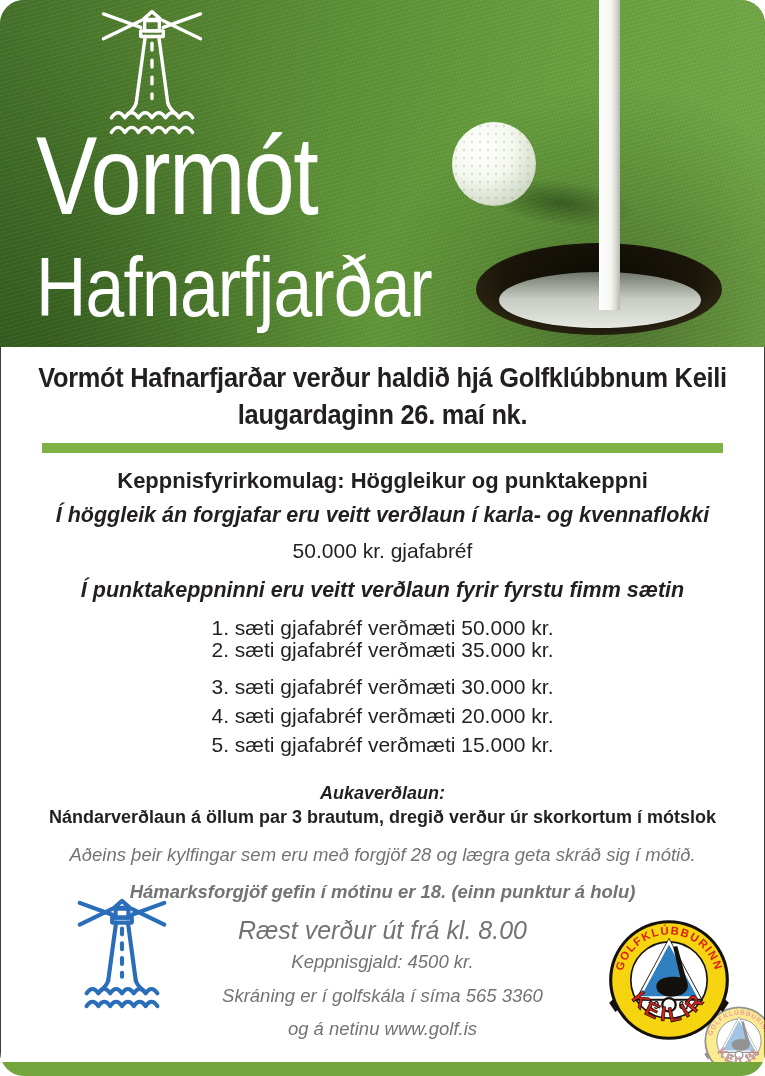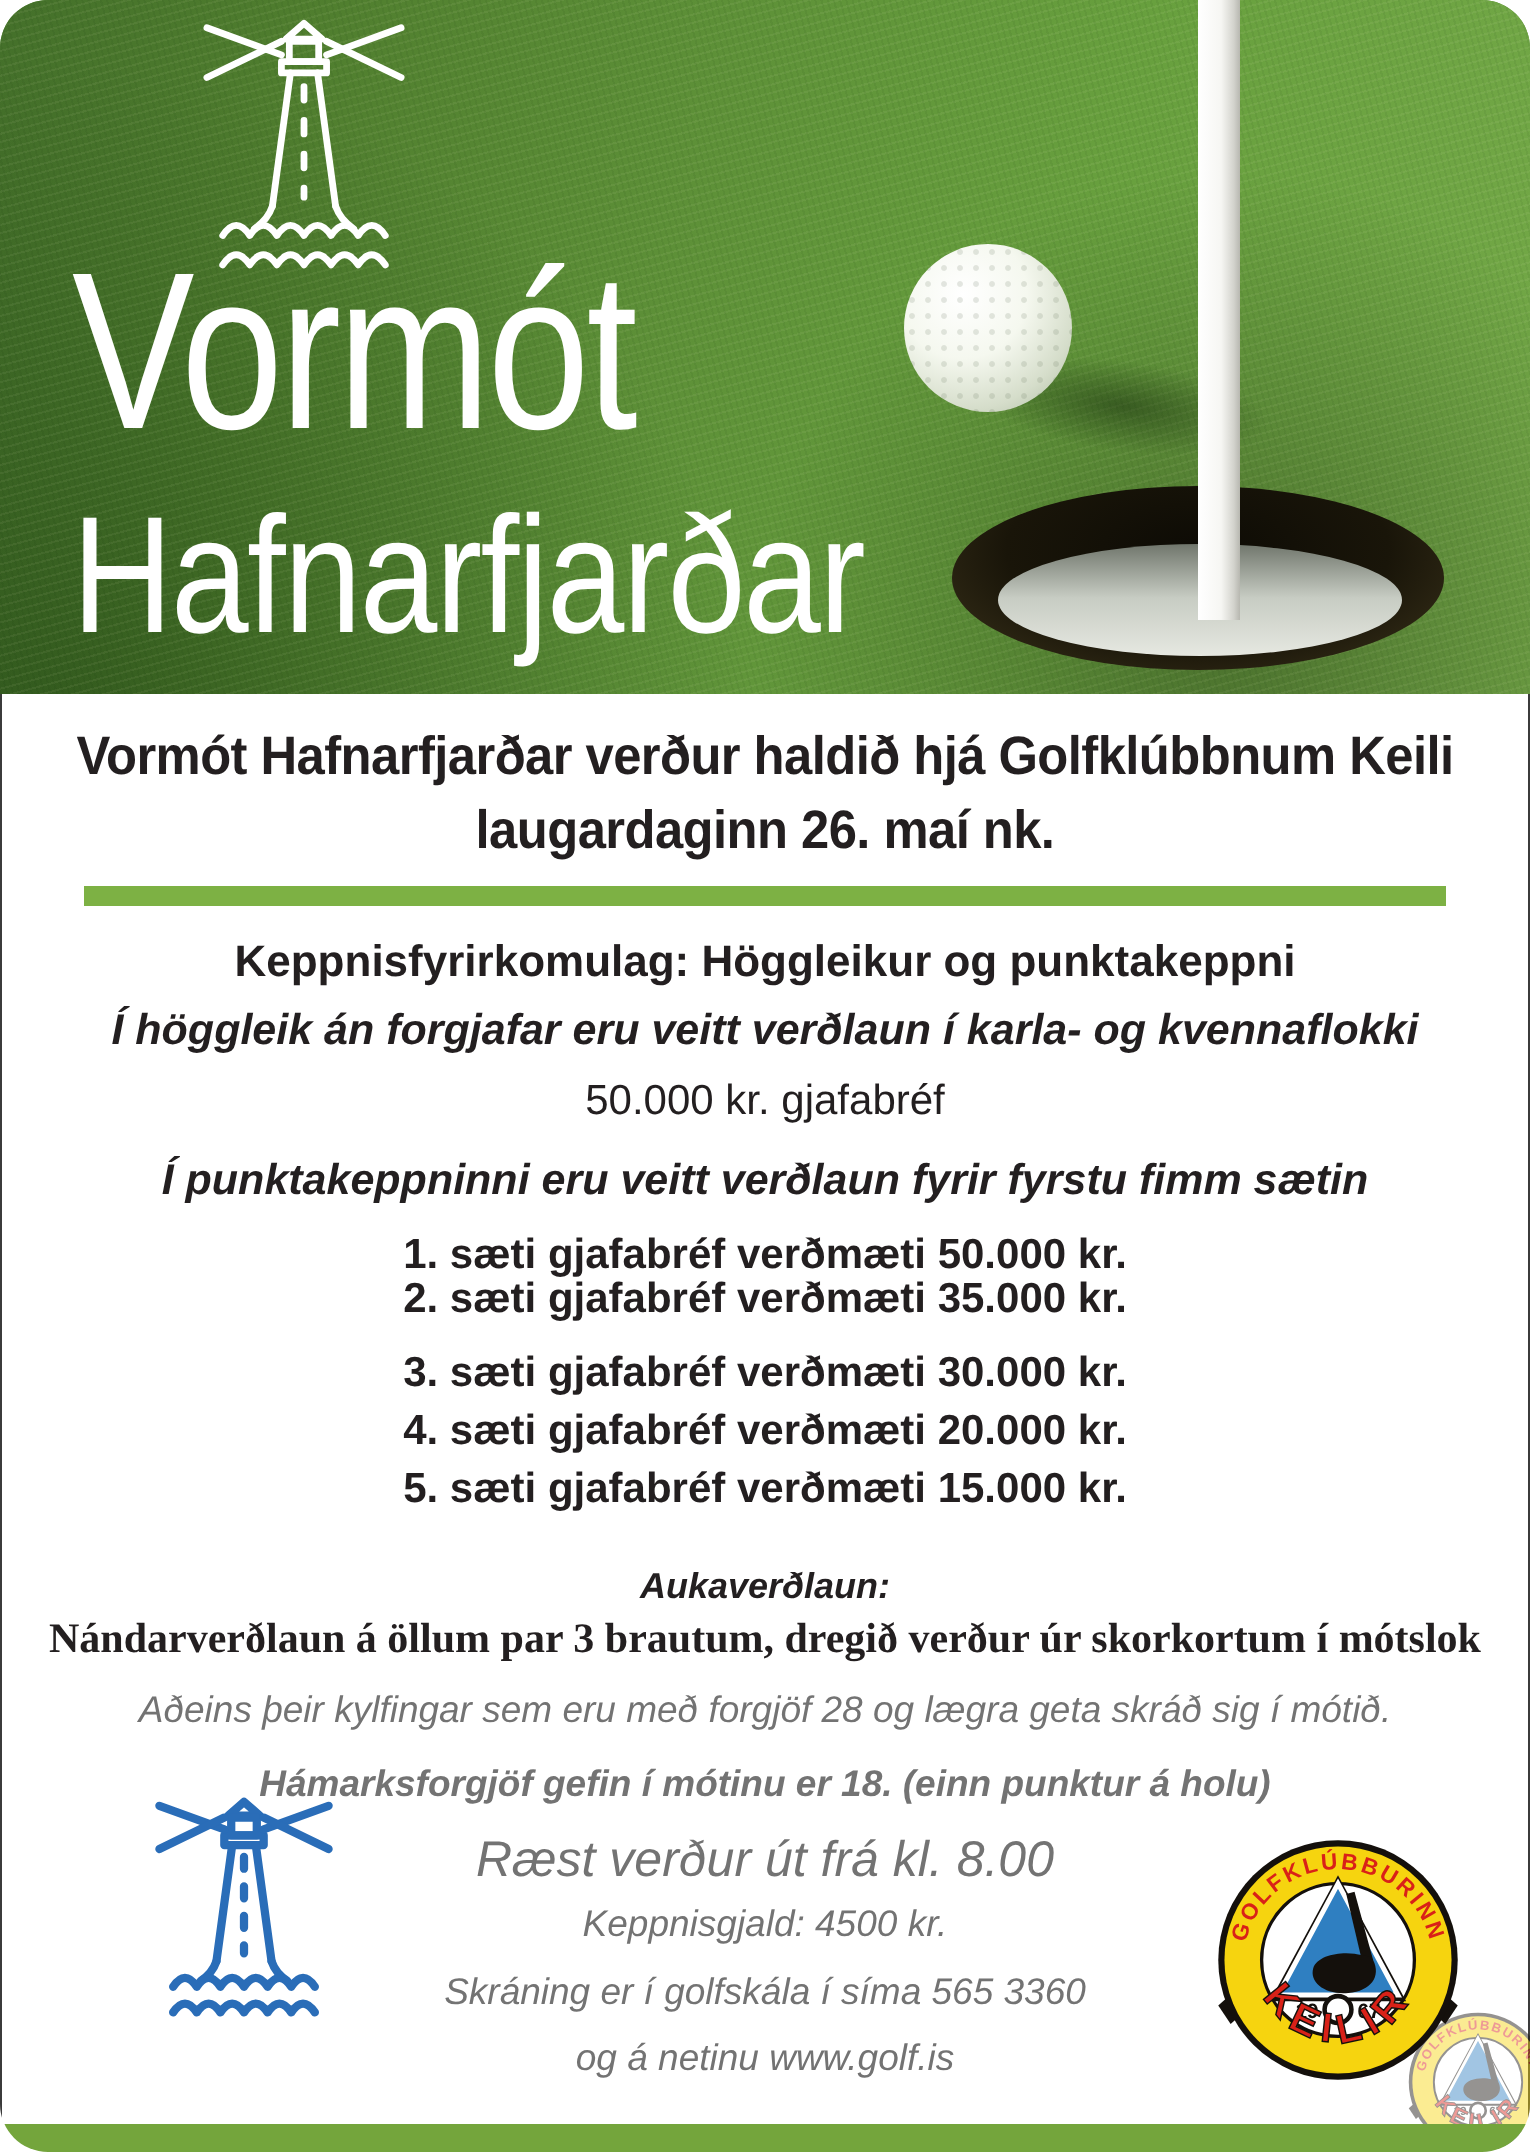--- a/index.html
+++ b/index.html
@@ -56,24 +56,24 @@
   .edge.left{left:0;} .edge.right{right:0;}
   
   .line{position:absolute;left:0;width:765px;text-align:center;color:#231f20;white-space:nowrap;}
   .announce{top:360px;font-weight:700;font-size:27px;line-height:37px;letter-spacing:-0.3px;transform:scaleX(0.94);}
   .divider{position:absolute;left:42px;top:443px;width:681px;height:10px;}
   .h-format{top:468px;font-size:22px;font-weight:700;}
   .bi{font-style:italic;font-weight:700;}
   .l-stroke{top:503px;font-size:21.5px;}
   .l-prize50{top:539px;font-size:21px;font-weight:500;}
   .l-points{top:578px;font-size:21.5px;}
-  .prize{font-size:21px;font-weight:700;}
+  .prize{font-size:21px;font-weight:400;}
   .p0{top:616px;} .p1{top:638px;} .p2{top:675px;} .p3{top:704px;} .p4{top:733px;}
   .l-bonus-h{top:783px;font-size:18px;}
-  .l-bonus{top:807px;font-size:21px;font-weight:700;font-family:Liberation Serif, serif;}
+  .l-bonus{top:807px;font-size:18px;font-weight:700;}
   .ital{font-style:italic;font-weight:400;color:#737373;}
   .l-elig{top:844px;font-size:18.5px;}
   .l-hcp{top:881px;font-size:18.5px;font-weight:bold;}
   .l-start{top:916px;font-size:25px;}
   .l-fee{top:951px;font-size:18.5px;}
   .l-reg1{top:985px;font-size:18.5px;}
   .l-reg2{top:1018px;font-size:18.5px;}
   
   .lh-blue{position:absolute;left:70px;top:896px;width:104px;height:122px;stroke:#2a6db8;stroke-width:4.2;stroke-linecap:round;stroke-linejoin:round;fill:none;}
   .city{position:absolute;left:24px;top:1017px;width:200px;text-align:center;font-size:16.5px;font-weight:700;letter-spacing:0.5px;color:#231f20;white-space:nowrap;}

